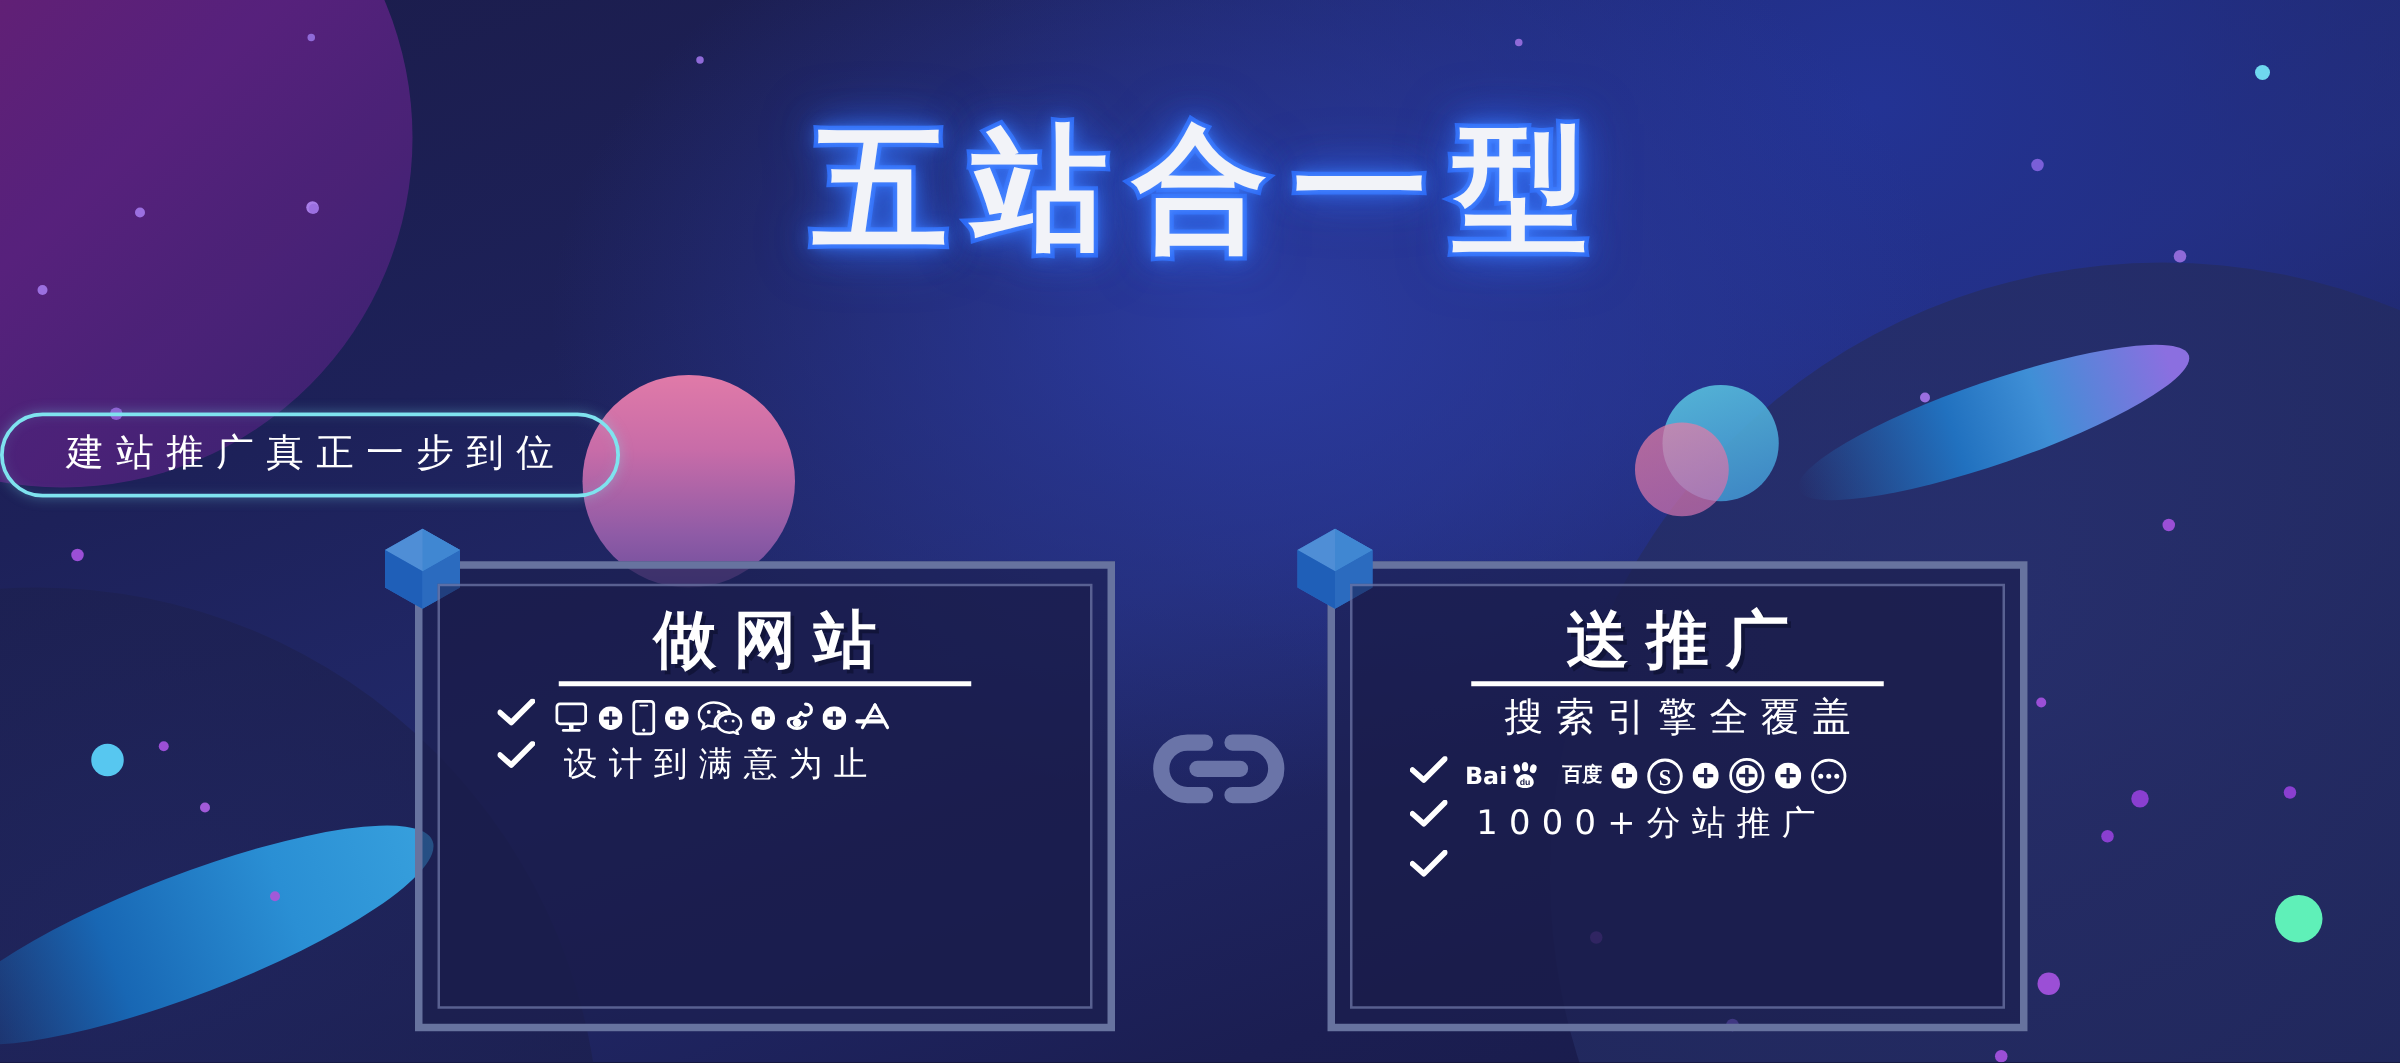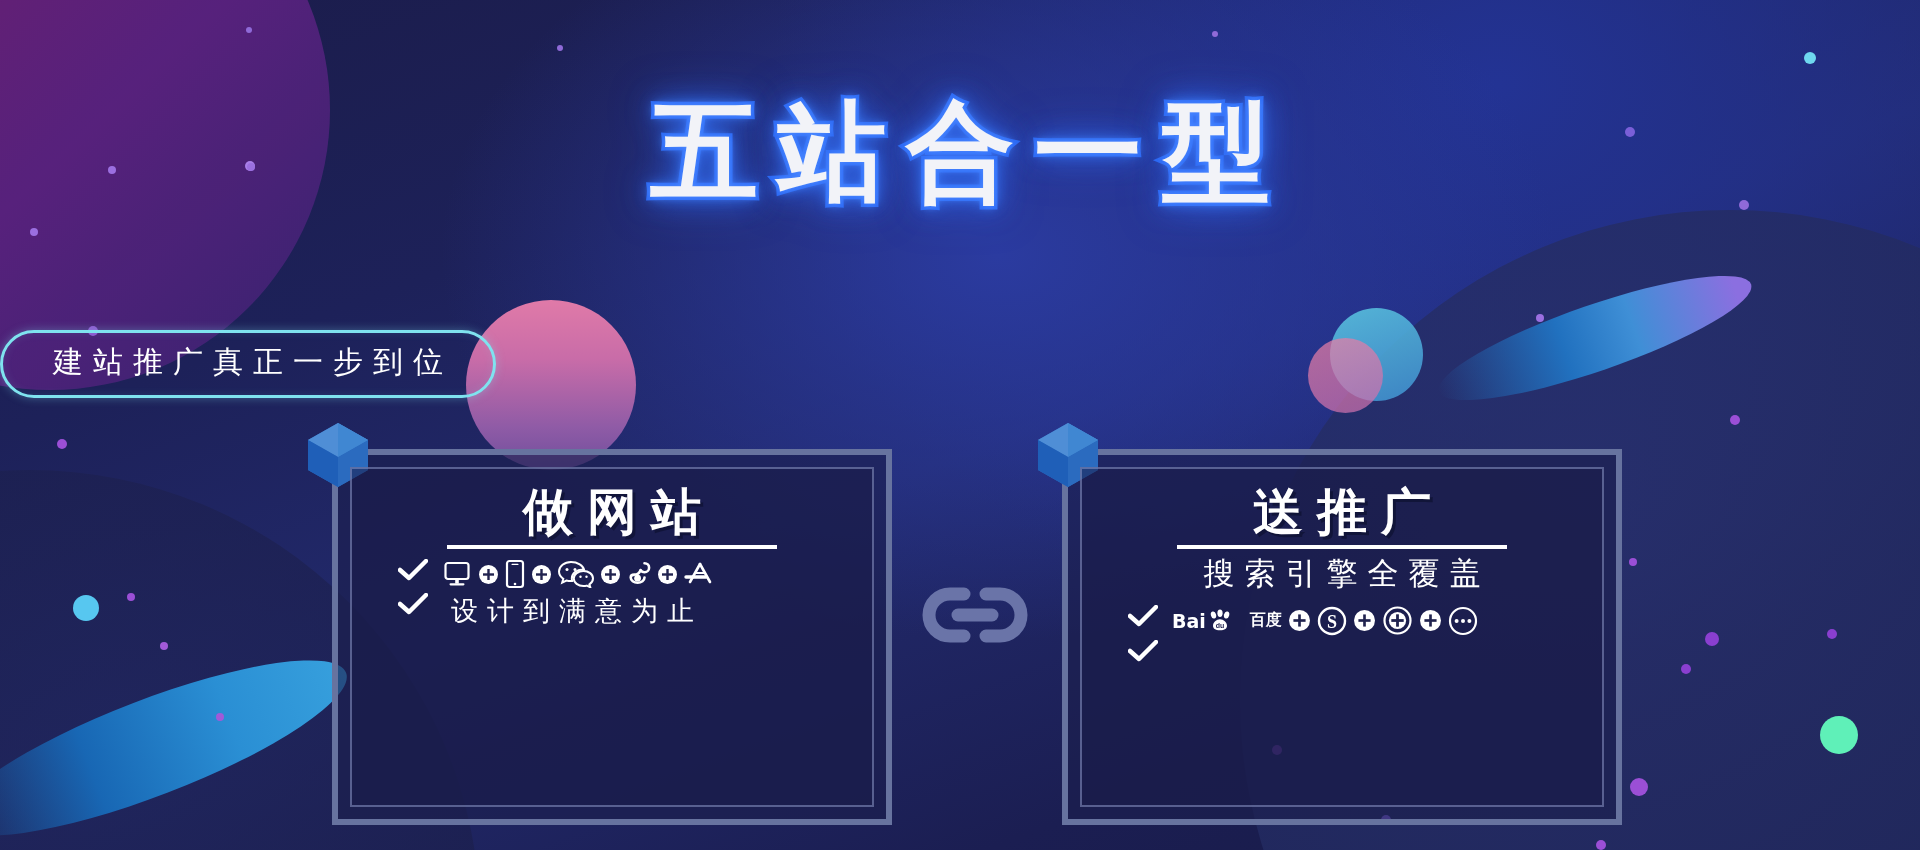--- a/index.html
+++ b/index.html
@@ -392,20 +392,26 @@
 
             <svg width="30" height="30" viewBox="0 0 30 30">
               <circle cx="15" cy="15" r="13" fill="none" stroke="#fff" stroke-width="2.2"></circle>
               <circle cx="8.6" cy="15" r="2" fill="#fff"></circle>
               <circle cx="15" cy="15" r="2" fill="#fff"></circle>
               <circle cx="21.4" cy="15" r="2" fill="#fff"></circle>
             </svg>
           </div>
         </div>
 
+        <div class="feature">
+          <svg class="check" viewBox="0 0 30 22">
+            <path d="M2 11 L11 19 L28 2" fill="none" stroke="#fff" stroke-width="4.5" stroke-linecap="round" stroke-linejoin="round"></path>
+          </svg>
+          <span class="feature-text">1000+分站推广</span>
+        </div>
 
         <div class="feature">
           <svg class="check" viewBox="0 0 30 22">
             <path d="M2 11 L11 19 L28 2" fill="none" stroke="#fff" stroke-width="4.5" stroke-linecap="round" stroke-linejoin="round"></path>
           </svg>
         </div>
 
       </div>
     </div>
   </div>

